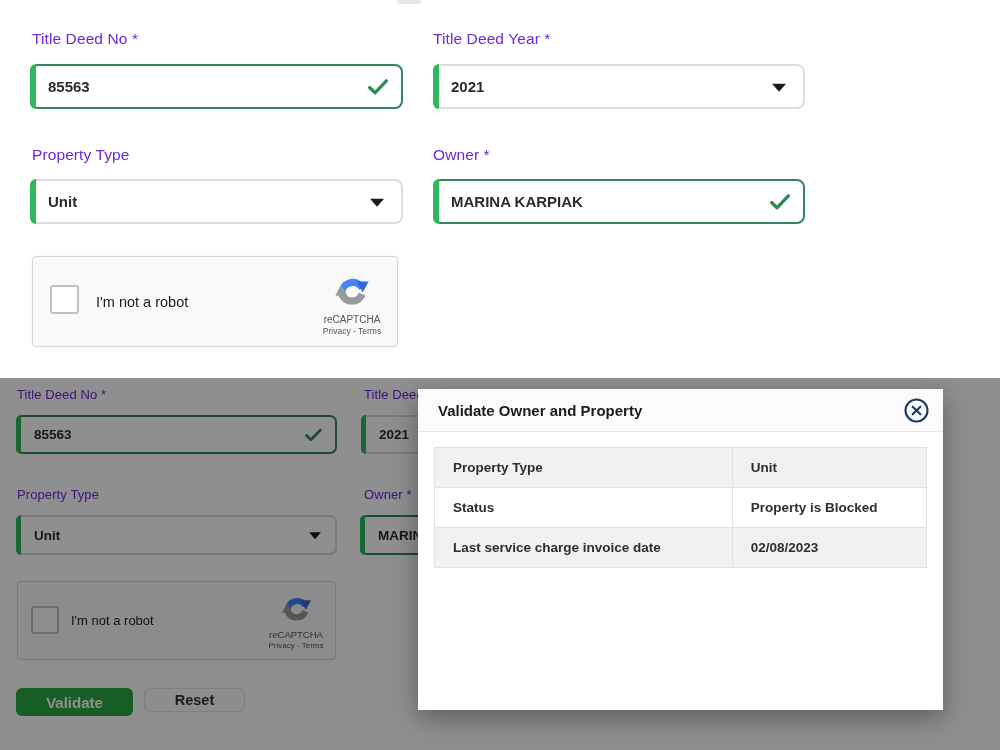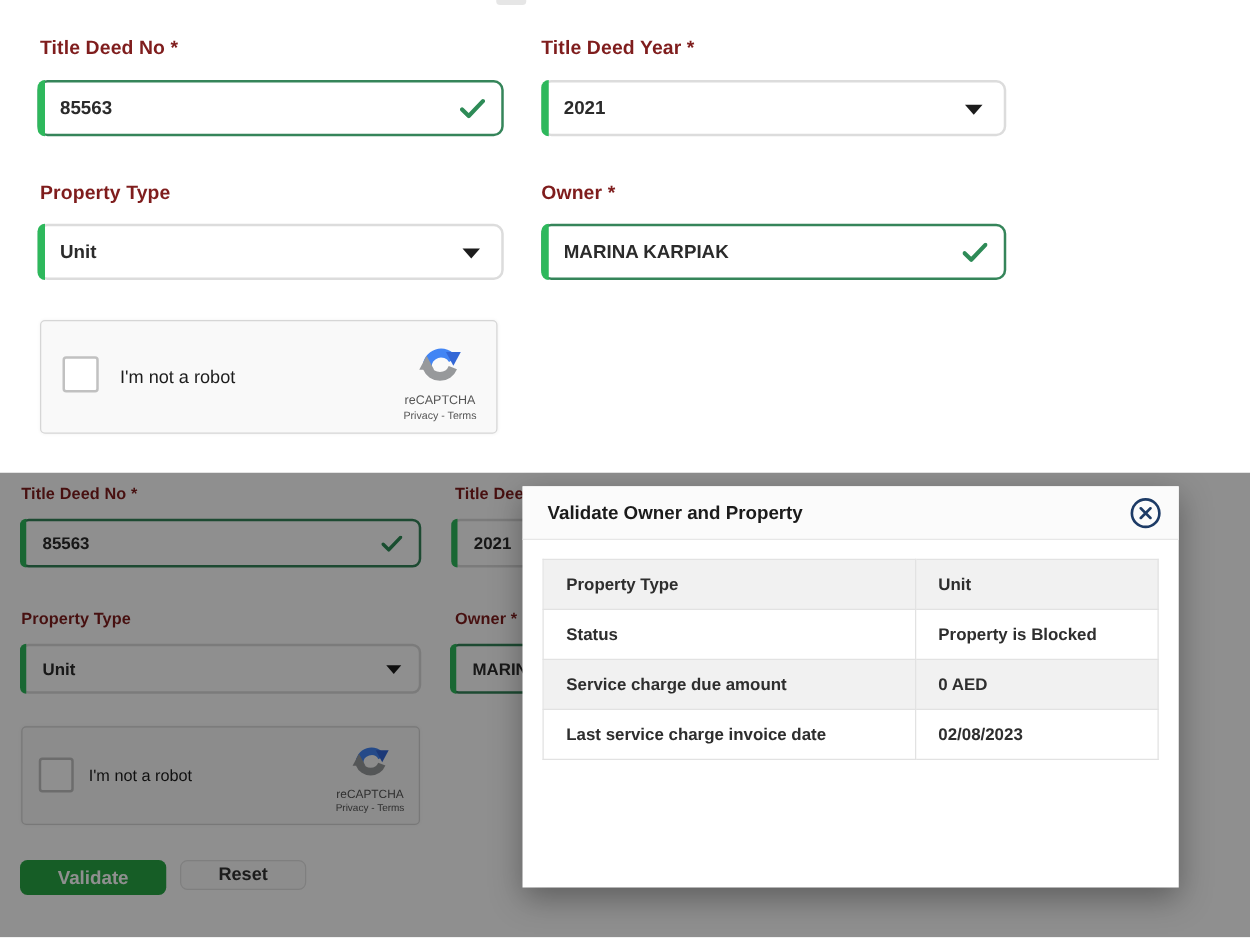--- a/index.html
+++ b/index.html
@@ -11,21 +11,21 @@
 
   
   .top-section { position:absolute; left:0; top:0; width:1000px; height:378px; background:#fff; }
   .bottom-section { position:absolute; left:0; top:378px; width:1000px; height:372px; background:#fff; overflow:hidden; }
   .dim-overlay { position:absolute; inset:0; background:rgba(0,0,0,0.44); z-index:5; }
 
   .top-smudge { position:absolute; left:397px; top:0; width:24px; height:4px;
     background:#dcdcdc; border-radius:0 0 3px 3px; opacity:.7; }
 
   
-  .f-label { position:absolute; font-size:15.5px; font-weight:700; color:#7f1d1d; letter-spacing:.1px; }
+  .f-label { position:absolute; font-size:15.5px; font-weight:400; color:#6d28d9; letter-spacing:.1px; }
   .fld { position:absolute; background:#fff; border-radius:8px; display:flex; align-items:center; }
   .fld.valid  { border:2px solid #35855a; }
   .fld.select { border:2px solid #dcdcdc; cursor:pointer; }
   .fld::before { content:""; position:absolute; left:-2px; top:-2px; bottom:-2px; width:6px;
     background:#2eb85c; border-radius:8px 0 0 8px; }
   .fld .val { padding-left:16px; font-weight:700; font-size:15px; color:#2b2b2b; }
   .fld input { border:none; outline:none; background:transparent; padding:0 0 0 16px;
     font-family:inherit; font-weight:700; font-size:15px; color:#2b2b2b; width:80%; }
   .check-badge { position:absolute; right:13px; top:50%; transform:translateY(-50%); line-height:0; }
   .caret { position:absolute; right:17px; top:50%; transform:translateY(-40%);
@@ -222,24 +222,20 @@
         <tbody>
           <tr>
             <td class="k">Property Type</td>
             <td>Unit</td>
           </tr>
           <tr>
             <td class="k">Status</td>
             <td>Property is Blocked</td>
           </tr>
           <tr>
-            <td class="k">Service charge due amount</td>
-            <td>0 AED</td>
-          </tr>
-          <tr>
             <td class="k">Last service charge invoice date</td>
             <td>02/08/2023</td>
           </tr>
         </tbody>
       </table>
     </div>
   </div>
 </div>
 
 </body></html>

